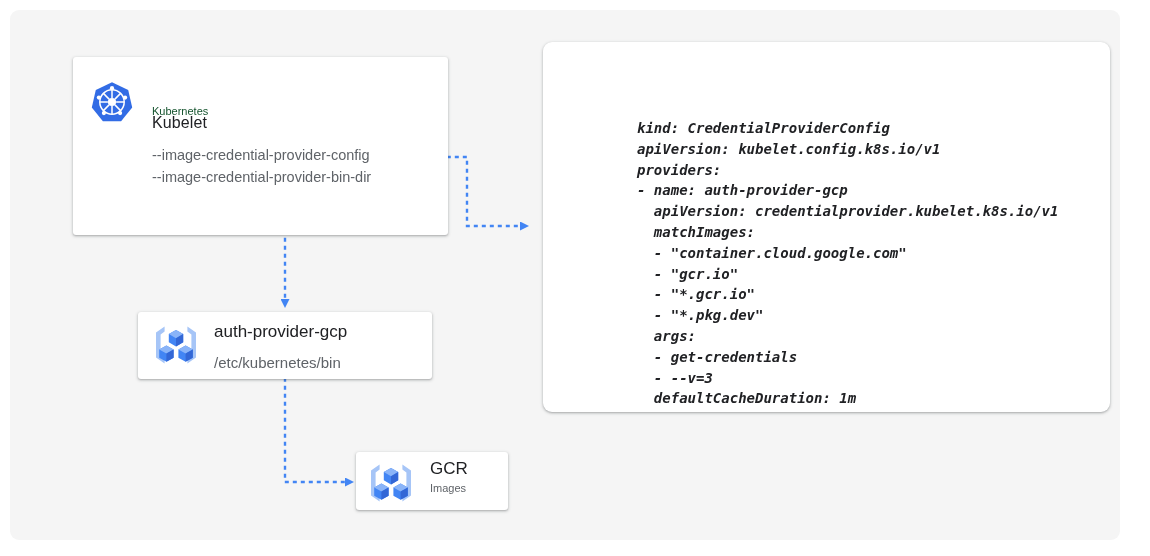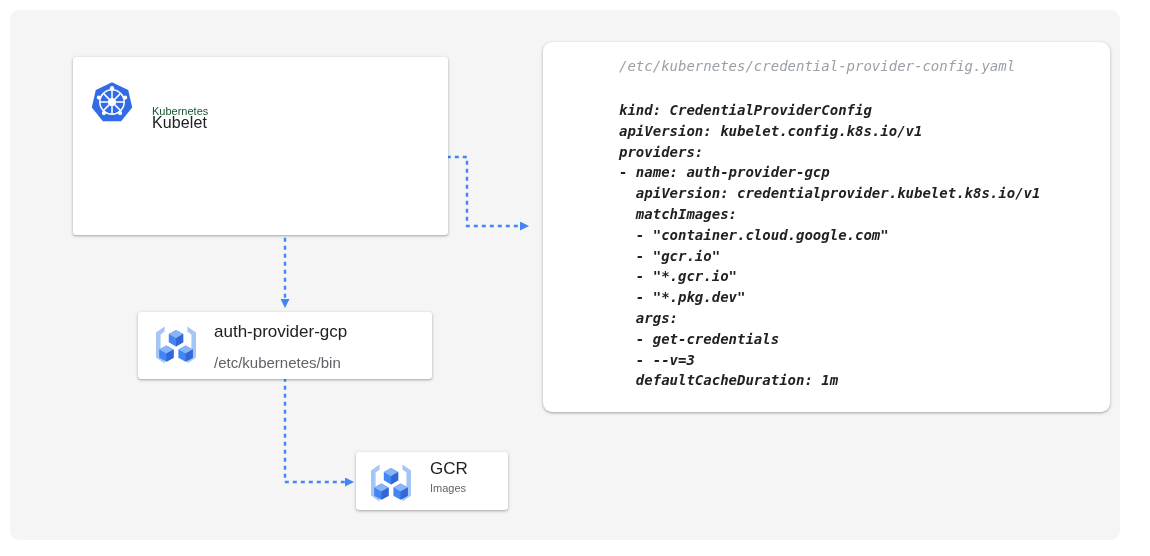--- a/index.html
+++ b/index.html
@@ -160,21 +160,21 @@
     font-family: "DejaVu Sans Mono", monospace;
     font-style: italic;
     font-size: 14px;
     color: #9aa0a6;
     white-space: pre;
   }
   #yaml-code {
     position: absolute;
     left: 76px;
     top: 58px;
-    margin: 0;
+    margin: 18px;
     font-family: "DejaVu Sans Mono", monospace;
     font-style: italic;
     font-weight: bold;
     font-size: 14px;
     line-height: 20.8px;
     color: #202124;
     white-space: pre;
   }
 </style>
 </head>
@@ -221,20 +221,22 @@
           <circle cx="22" cy="8.2" r="2.1"></circle>
           <circle cx="35.1" cy="17.6" r="2.1"></circle>
           <circle cx="30.1" cy="33.1" r="2.1"></circle>
           <circle cx="13.9" cy="33.1" r="2.1"></circle>
           <circle cx="8.9" cy="17.6" r="2.1"></circle>
         </g>
       </svg>
     </span>
     <div class="card-title">Kubelet</div>
     <div class="card-subtitle">Kubernetes</div>
+    <div class="flag-line" id="kubelet-flag-0">--image-credential-provider-config</div>
+    <div class="flag-line" id="kubelet-flag-1">--image-credential-provider-bin-dir</div>
   </div>
 
   <div class="node-card" id="authprovider-card">
     <span class="card-icon">
       <svg viewBox="0 0 48 46" width="48" height="46" xmlns="http://www.w3.org/2000/svg">
         <g fill="#a6c5f7">
           <path d="M12.6 4.5 L4.0 10.5 L4.0 35.5 L12.6 41.5 L12.6 36.4 L8.6 33.6 L8.6 12.4 L12.6 9.6 Z"></path>
           <path d="M35.4 4.5 L44.0 10.5 L44.0 35.5 L35.4 41.5 L35.4 36.4 L39.4 33.6 L39.4 12.4 L35.4 9.6 Z"></path>
         </g>
         <g>
@@ -280,21 +282,20 @@
           <polygon points="33.6,23.4 40.8,27.5 33.6,31.6 26.4,27.5" fill="#8ab4f8"></polygon>
           <polygon points="33.6,31.6 40.8,27.5 40.8,35.7 33.6,39.8" fill="#3367d6"></polygon>
         </g>
       </svg>
     </span>
     <div class="card-title">GCR</div>
     <div class="card-subtitle">Images</div>
   </div>
 
   <div id="yaml-panel">
-    <div id="yaml-filepath">/etc/kubernetes/credential-provider-config.yaml</div>
     <pre id="yaml-code">kind: CredentialProviderConfig
 apiVersion: kubelet.config.k8s.io/v1
 providers:
 - name: auth-provider-gcp
   apiVersion: credentialprovider.kubelet.k8s.io/v1
   matchImages:
   - "container.cloud.google.com"
   - "gcr.io"
   - "*.gcr.io"
   - "*.pkg.dev"

